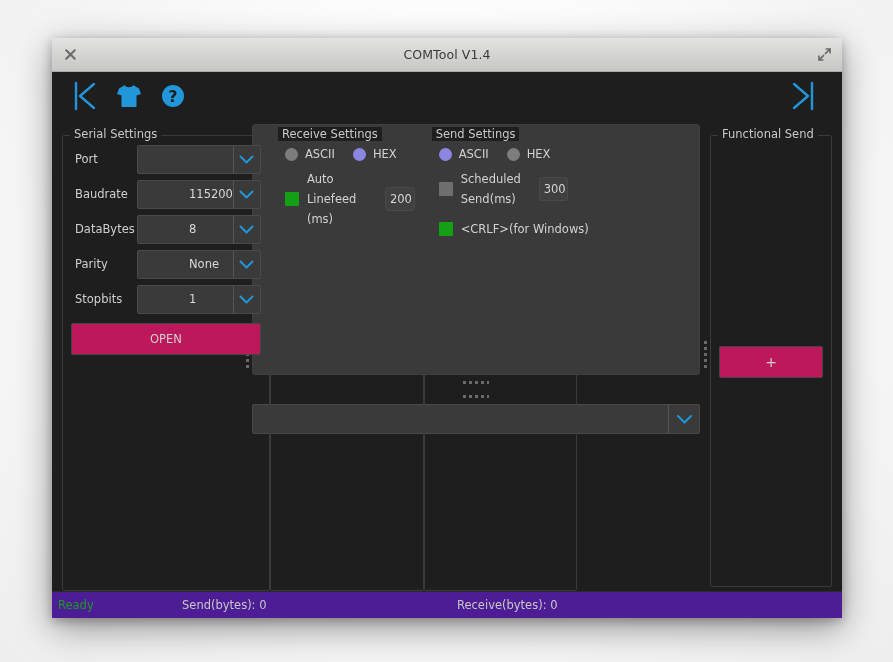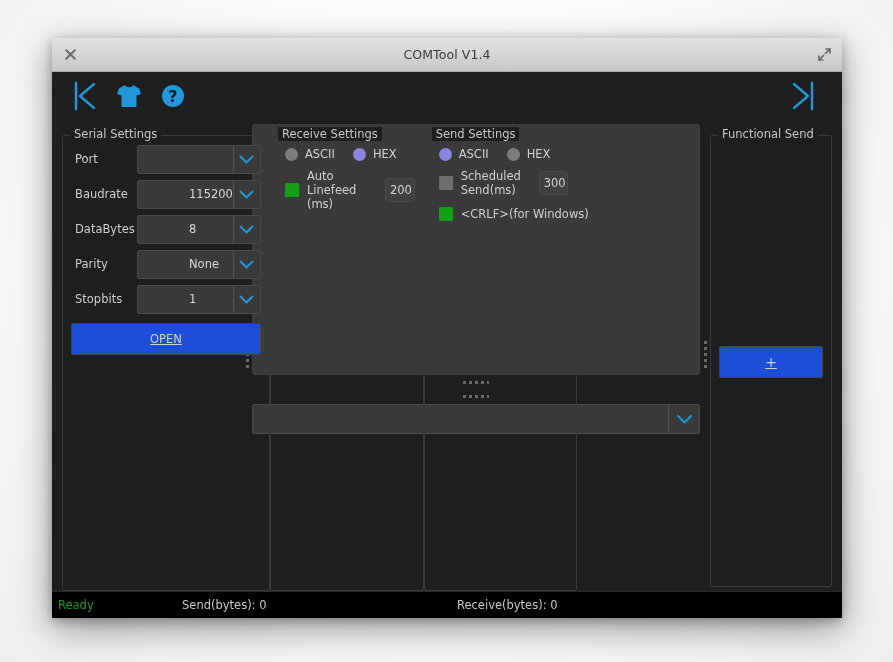--- a/index.html
+++ b/index.html
@@ -159,31 +159,30 @@
   .combo-arrow {
     flex: 0 0 26px;
     height: 100%;
     border-left: 1px solid #555555;
     display: flex;
     align-items: center;
     justify-content: center;
   }
 
   .btn {
-    background: #1d4ed8;
+    background: #be185d;
     border: 1px solid #454545;
     border-radius: 2px;
     color: #d0d0d0;
     font-size: 11.5px;
     display: flex;
     align-items: center;
     justify-content: center;
     cursor: pointer;
     user-select: none;
-    text-decoration: underline;
   }
 
   #open-button {
     height: 30px;
     margin-top: 10px;
   }
 
   
   .radio-row {
     display: flex;
@@ -221,21 +220,21 @@
     height: 14px;
     flex: 0 0 14px;
     margin-right: 8px;
     border-radius: 1px;
   }
   .check-box.on  { background: #14a014; }
   .check-box.off { background: #6e6e6e; }
   .check-label {
     font-size: 11.5px;
     color: #d2d2d2;
-    line-height: 14px;
+    line-height: 20px;
     flex: 0 0 auto;
     width: 74px;
   }
   .num-input {
     flex: 1 1 auto;
     height: 22px;
     background: #404040;
     border: 1px solid #4a4a4a;
     border-radius: 3px;
     color: #d4d4d4;
@@ -356,21 +355,21 @@
   }
   #add-function-button {
     height: 30px;
     font-size: 14px;
   }
 
   
   #statusbar {
     flex: 0 0 26px;
     height: 26px;
-    background: #000000;
+    background: #4c1d95;
     border-top: 1px solid #2a2a2a;
     display: flex;
     align-items: center;
     font-size: 11.5px;
     color: #c8c8c8;
     padding-left: 6px;
   }
   #status-ready {
     color: #1d9c1d;
     width: 88px;

